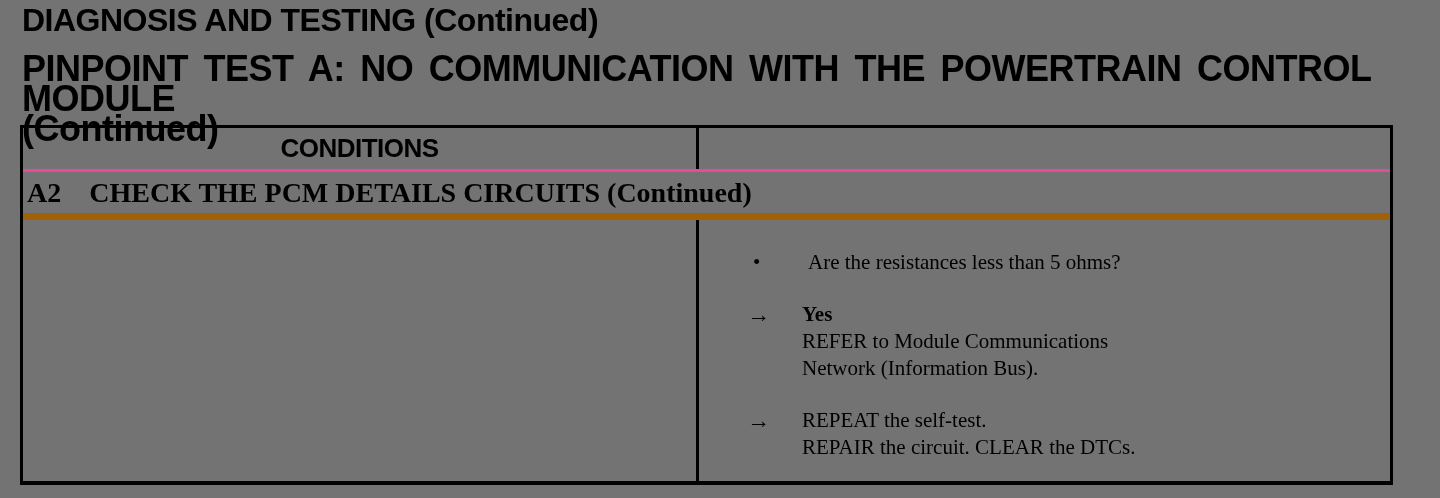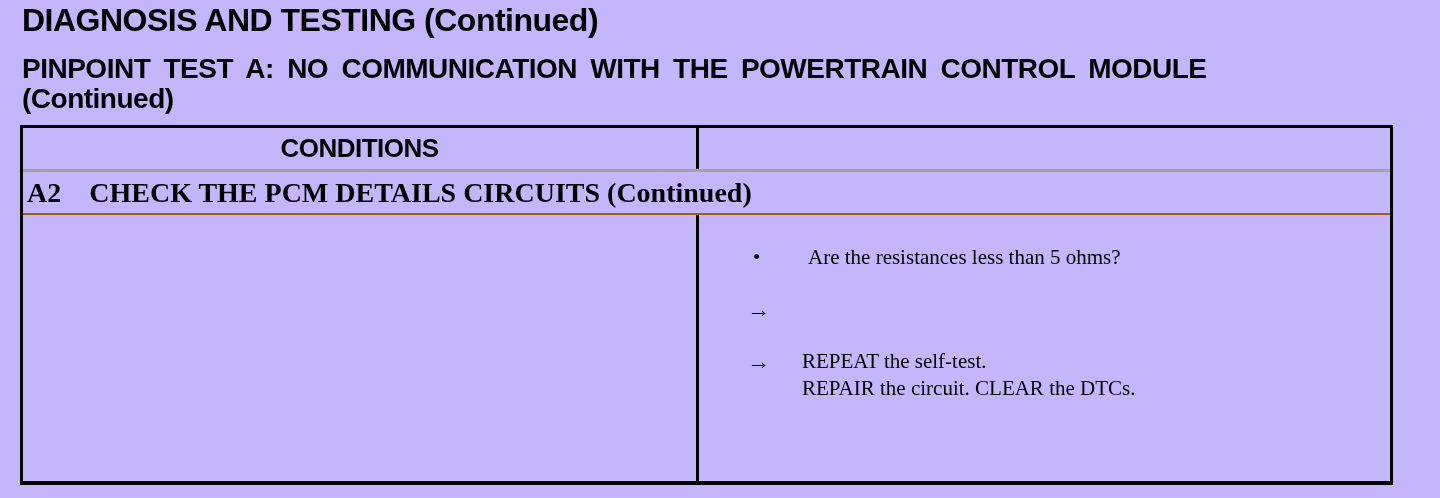--- a/index.html
+++ b/index.html
@@ -4,21 +4,21 @@
 <style>
   html, body {
     margin: 0;
     padding: 0;
     background: #ffffff;
   }
   .page {
     position: relative;
     width: 1440px;
     height: 498px;
-    background: #c4b5fd;
+    background: #737373;
     color: #000000;
     overflow: hidden;
   }
 
   
   .doc-title {
     position: absolute;
     left: 22px;
     top: 3px;
     font-family: "Liberation Sans", sans-serif;
@@ -28,21 +28,21 @@
     line-height: 34px;
     white-space: nowrap;
   }
   .doc-subtitle {
     position: absolute;
     left: 22px;
     top: 54px;
     width: 1360px;
     font-family: "Liberation Sans", sans-serif;
     font-weight: bold;
-    font-size: 28px;
+    font-size: 36px;
     letter-spacing: -0.5px;
     word-spacing: 6px;
     line-height: 30px;
   }
 
   
   .diag-table {
     position: absolute;
     left: 20px;
     top: 125px;
@@ -54,36 +54,36 @@
     display: flex;
     flex-direction: column;
   }
   .t-row { display: flex; box-sizing: border-box; }
   .t-cell { box-sizing: border-box; }
   .cell-left  { width: 676px; flex: none; border-right: 3px solid #000; }
   .cell-right { flex: 1; }
 
   .header-row {
     height: 44px;
-    border-bottom: 3px solid #a3a3a3;
+    border-bottom: 3px solid #ec4899;
     flex: none;
   }
   .header-cell {
     display: flex;
     align-items: center;
     justify-content: center;
     font-family: "Liberation Sans", sans-serif;
     font-weight: bold;
     font-size: 26px;
     letter-spacing: -0.5px;
   }
 
   .step-row {
     height: 41px;
-    border-bottom: 2px solid #a16207;
+    border-bottom: 7px solid #a16207;
     flex: none;
     display: flex;
     align-items: center;
     padding-left: 4px;
     font-family: "Liberation Serif", serif;
     font-weight: bold;
     font-size: 28px;
     white-space: nowrap;
   }
   .step-id { margin-right: 28px; }
@@ -134,20 +134,25 @@
       <div class="t-cell cell-left"></div>
       <div class="t-cell cell-right body-right">
 
         <div class="q-line">
           <span class="marker bullet-glyph">•</span>
           <span>Are the resistances less than 5 ohms?</span>
         </div>
 
         <div class="result-block">
           <span class="marker arrow-glyph">→</span>
+          <div>
+            <div class="result-label">Yes</div>
+            <div>REFER to Module Communications</div>
+            <div>Network (Information Bus).</div>
+          </div>
         </div>
 
         <div class="result-block">
           <span class="marker arrow-glyph">→</span>
           <div>
             <div>REPEAT the self-test.</div>
             <div>REPAIR the circuit. CLEAR the DTCs.</div>
           </div>
         </div>
 

